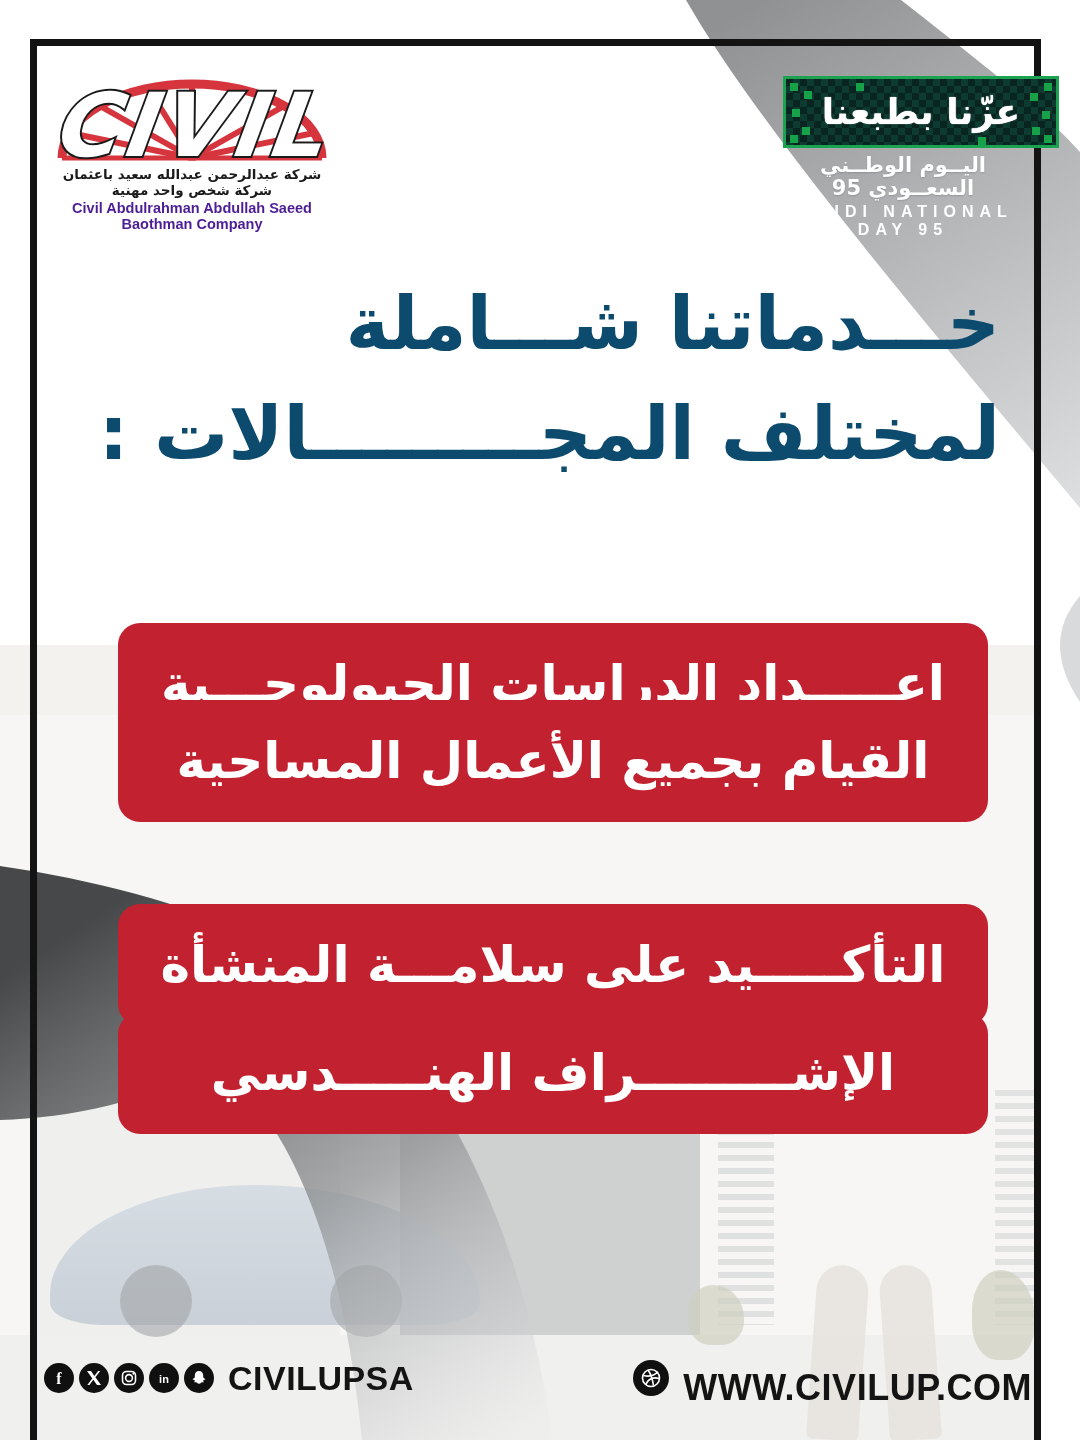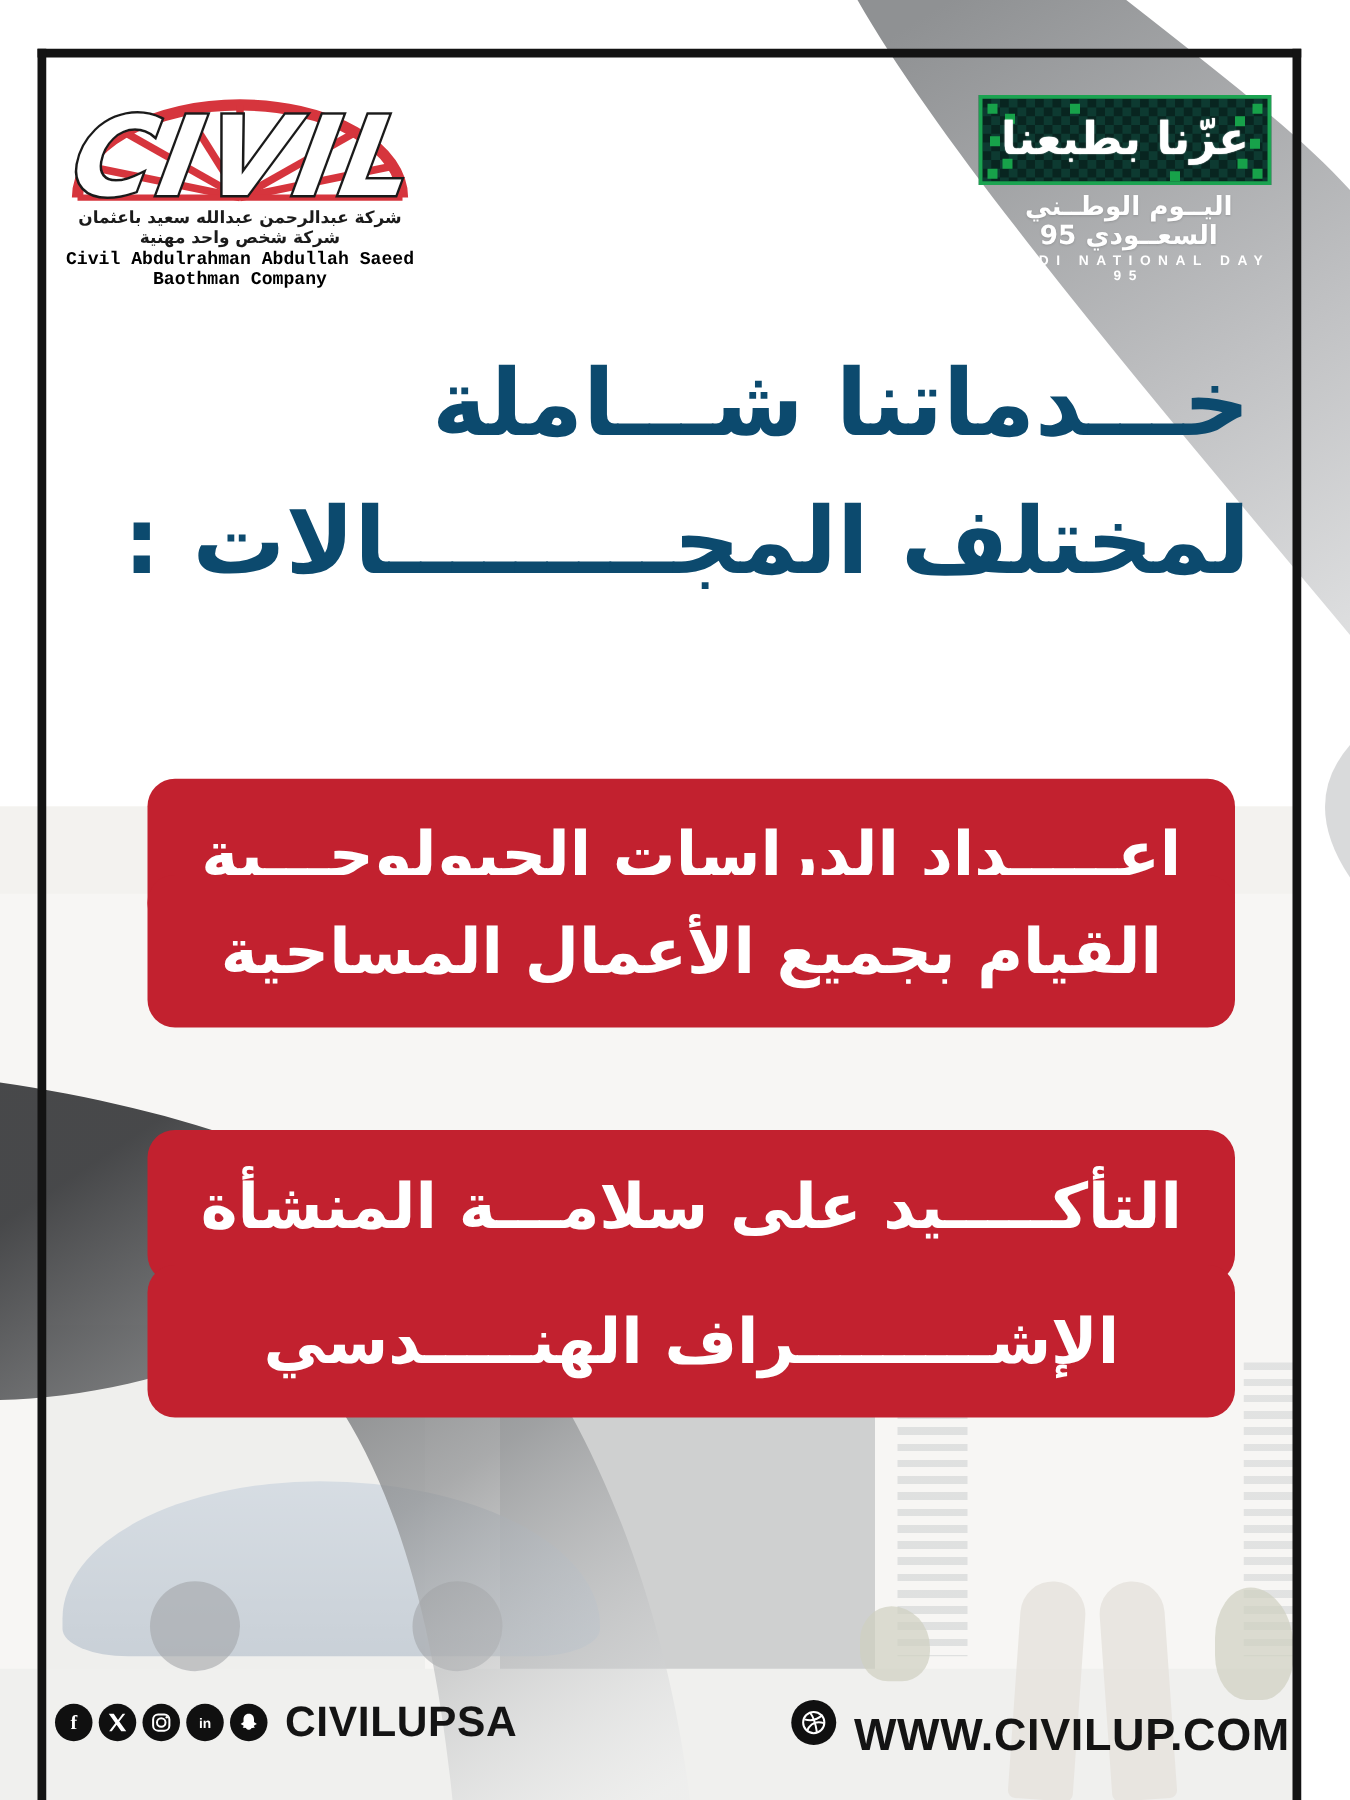--- a/index.html
+++ b/index.html
@@ -28,34 +28,34 @@
   .photo .plant.g1{left:972px;top:625px;width:63px;height:90px;}
   .photo .plant.g2{left:688px;top:640px;width:56px;height:60px;}
 
   
   .frame{position:absolute;left:30px;top:39px;width:997px;height:1430px;
          border:7px solid #131313;border-bottom:none;pointer-events:none;}
 
   
   .logo{position:absolute;left:52px;top:68px;width:280px;text-align:center;}
   .logo .co-ar{font-size:13.5px;font-weight:700;color:#1b1b1b;margin-top:-4px;direction:rtl;}
-  .logo .co-en{font-family:Liberation Mono, monospace;font-size:14.5px;font-weight:700;color:#000000;margin-top:2px;}
+  .logo .co-en{font-family:Liberation Sans, sans-serif;font-size:14.5px;font-weight:700;color:#4c1d95;margin-top:2px;}
 
   
   .nd{position:absolute;left:783px;top:76px;width:240px;text-align:center;}
-  .nd .plate{position:relative;width:234px;height:72px;border:3px solid #1ba351;box-sizing:border-box;
+  .nd .plate{position:relative;width:276px;height:72px;border:3px solid #1ba351;box-sizing:border-box;
      background-color:#082520;
      background-image:repeating-conic-gradient(#0d3a31 0% 25%,#082520 0% 50%);
      background-size:14px 14px;display:flex;align-items:center;justify-content:center;}
   .nd .sq{position:absolute;width:8px;height:8px;background:#17a24a;}
   .nd .slogan{position:relative;color:#ffffff;font-weight:900;font-size:36px;line-height:1;direction:rtl;
      text-shadow:0 0 1px #fff;}
   .nd .t-ar{margin-top:6px;color:#ffffff;font-weight:800;font-size:21px;direction:rtl;line-height:1.1;
      text-shadow:0 1px 2px rgba(0,0,0,.15);}
-  .nd .t-en{margin-top:3px;color:#ffffff;font-weight:700;font-size:11px;letter-spacing:6px;
+  .nd .t-en{margin-top:3px;color:#ffffff;font-weight:700;font-size:16px;letter-spacing:6px;
      font-family:"Liberation Sans",sans-serif;}
 
   
   .heading{position:absolute;right:80px;top:268px;text-align:right;direction:rtl;color:#0c4a6e;
      font-weight:800;font-size:74px;line-height:110px;letter-spacing:-1px;}
 
   
   .banner{position:absolute;left:118px;width:870px;height:122px;background:#c2212f;border-radius:22px;
      display:flex;align-items:center;justify-content:center;
      color:#ffffff;font-weight:800;font-size:50px;direction:rtl;}

